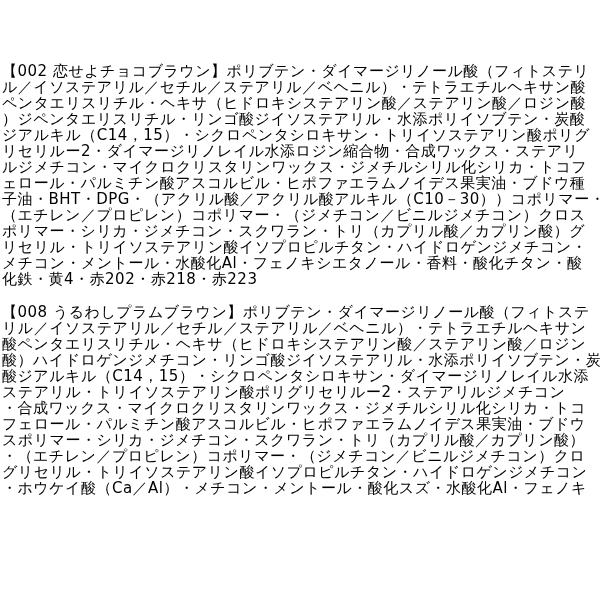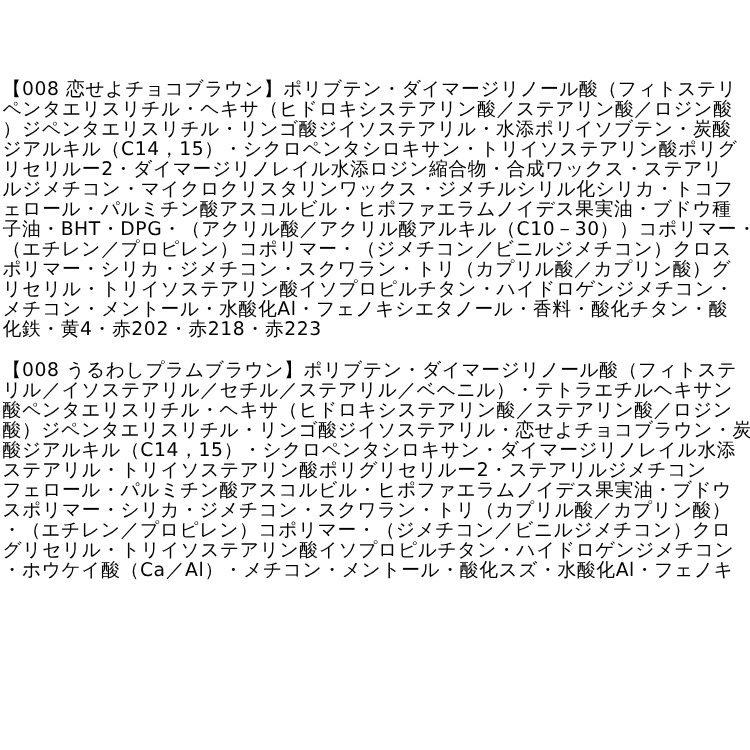--- a/index.html
+++ b/index.html
@@ -31,40 +31,42 @@
   }
   .cursor {
     font-weight: normal;
   }
 </style>
 </head>
 <body>
 
 <div class="text-block">
     <div class="paragraph">
-      <div class="line">【008 恋せよチョコブラウン】ポリブテン・ダイマージリノール酸（フィトステリ</div>
+      <div class="line">【002 恋せよチョコブラウン】ポリブテン・ダイマージリノール酸（フィトステリ</div>
+      <div class="line">ル／イソステアリル／セチル／ステアリル／ベヘニル）・テトラエチルヘキサン酸</div>
       <div class="line">ペンタエリスリチル・ヘキサ（ヒドロキシステアリン酸／ステアリン酸／ロジン酸</div>
       <div class="line">）ジペンタエリスリチル・リンゴ酸ジイソステアリル・水添ポリイソブテン・炭酸</div>
       <div class="line">ジアルキル（C14，15）・シクロペンタシロキサン・トリイソステアリン酸ポリグ</div>
       <div class="line">リセリルー2・ダイマージリノレイル水添ロジン縮合物・合成ワックス・ステアリ</div>
       <div class="line">ルジメチコン・マイクロクリスタリンワックス・ジメチルシリル化シリカ・トコフ</div>
       <div class="line">ェロール・パルミチン酸アスコルビル・ヒポファエラムノイデス果実油・ブドウ種</div>
       <div class="line">子油・BHT・DPG・（アクリル酸／アクリル酸アルキル（C10－30））コポリマー・</div>
       <div class="line">（エチレン／プロピレン）コポリマー・（ジメチコン／ビニルジメチコン）クロス</div>
       <div class="line">ポリマー・シリカ・ジメチコン・スクワラン・トリ（カプリル酸／カプリン酸）グ</div>
       <div class="line">リセリル・トリイソステアリン酸イソプロピルチタン・ハイドロゲンジメチコン・</div>
       <div class="line">メチコン・メントール・水酸化Al・フェノキシエタノール・香料・酸化チタン・酸</div>
       <div class="line">化鉄・黄4・赤202・赤218・赤223</div>
     </div>
     <div class="paragraph">
       <div class="line">【008 うるわしプラムブラウン】ポリブテン・ダイマージリノール酸（フィトステ</div>
       <div class="line">リル／イソステアリル／セチル／ステアリル／ベヘニル）・テトラエチルヘキサン</div>
       <div class="line">酸ペンタエリスリチル・ヘキサ（ヒドロキシステアリン酸／ステアリン酸／ロジン</div>
-      <div class="line">酸）ジペンタエリスリチル・リンゴ酸ジイソステアリル・恋せよチョコブラウン・炭</div>
+      <div class="line">酸）ハイドロゲンジメチコン・リンゴ酸ジイソステアリル・水添ポリイソブテン・炭</div>
       <div class="line">酸ジアルキル（C14，15）・シクロペンタシロキサン・ダイマージリノレイル水添</div>
       <div class="line">ステアリル・トリイソステアリン酸ポリグリセリルー2・ステアリルジメチコン</div>
+      <div class="line">・合成ワックス・マイクロクリスタリンワックス・ジメチルシリル化シリカ・トコ</div>
       <div class="line">フェロール・パルミチン酸アスコルビル・ヒポファエラムノイデス果実油・ブドウ</div>
       <div class="line">スポリマー・シリカ・ジメチコン・スクワラン・トリ（カプリル酸／カプリン酸）</div>
       <div class="line">・（エチレン／プロピレン）コポリマー・（ジメチコン／ビニルジメチコン）クロ</div>
       <div class="line">グリセリル・トリイソステアリン酸イソプロピルチタン・ハイドロゲンジメチコン</div>
       <div class="line">・ホウケイ酸（Ca／Al）・メチコン・メントール・酸化スズ・水酸化Al・フェノキ</div>
     </div>
   </div>
 
 </body></html>

